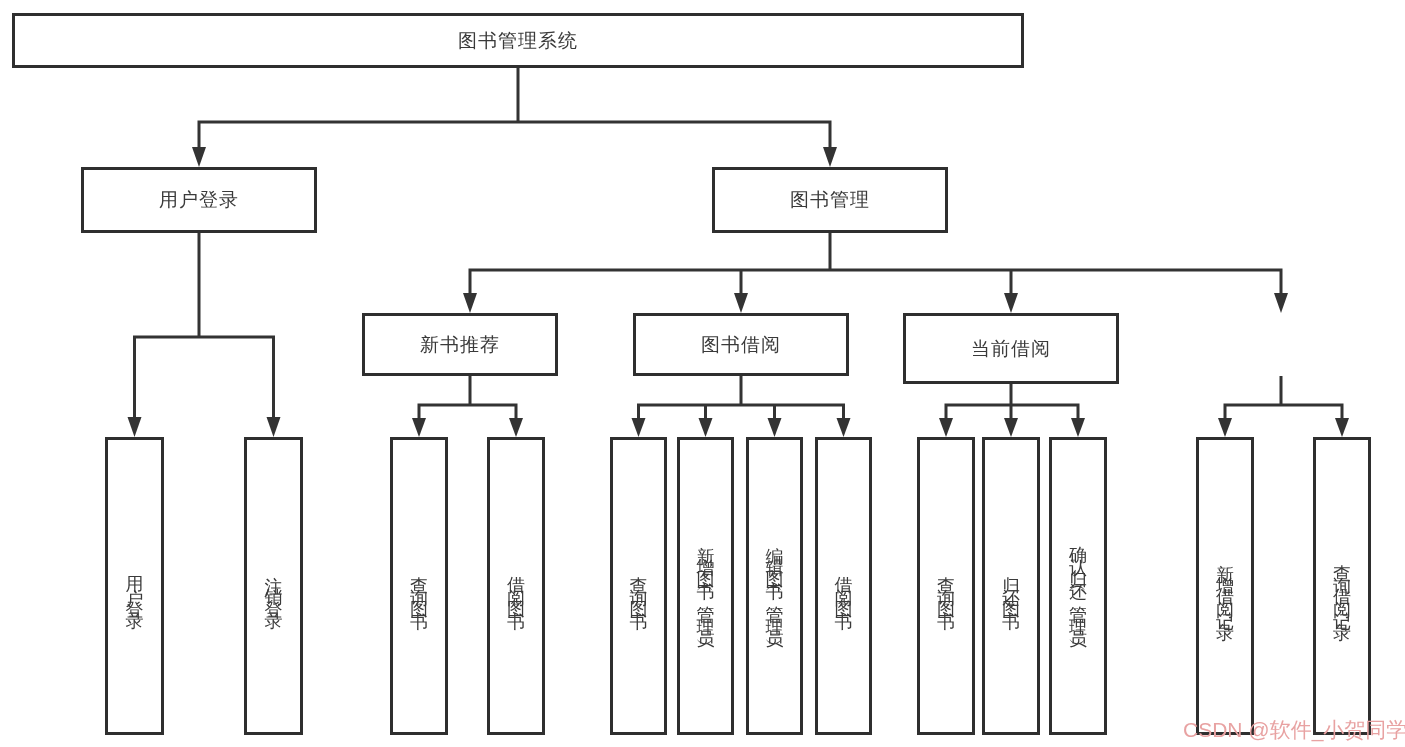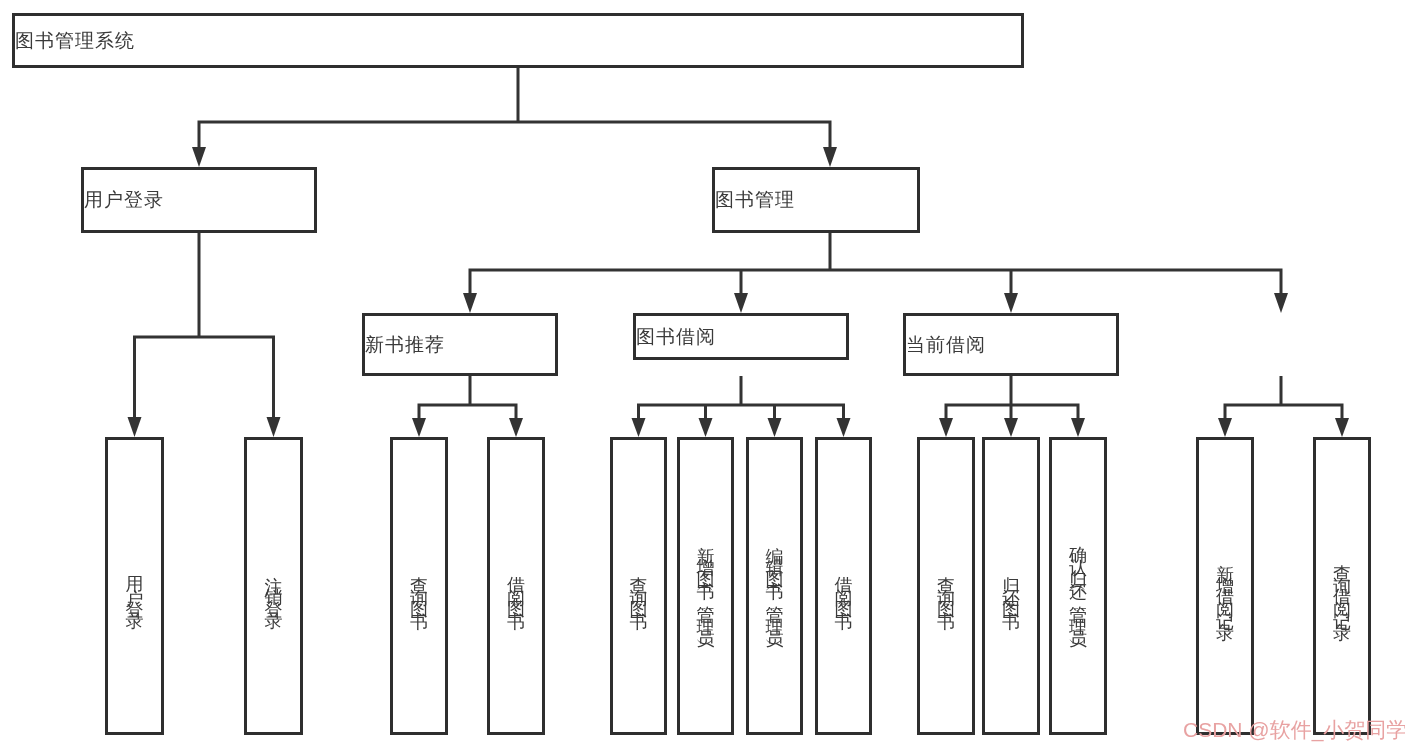--- a/index.html
+++ b/index.html
@@ -17,21 +17,21 @@
     font-family:"Liberation Sans", sans-serif;
     overflow:hidden;
   }
   .connectors{position:absolute;left:0;top:0;width:1405px;height:747px;}
   .connectors path{stroke:var(--line-color);stroke-width:3;fill:none;}
   .connectors polygon{fill:var(--line-color);stroke:none;}
   .hbox{
     position:absolute;box-sizing:border-box;
     border:3px solid var(--box-border-color);
     background:var(--box-fill);
-    display:flex;align-items:center;justify-content:flex-start;
+    display:flex;align-items:center;justify-content:center;
   }
   .hlabel{
     color:var(--text-color);font-size:19px;letter-spacing:1px;white-space:nowrap;
   }
   .vbox{
     position:absolute;box-sizing:border-box;
     border:3px solid var(--box-border-color);
     background:var(--box-fill);
     display:flex;align-items:center;justify-content:center;
   }
@@ -98,31 +98,31 @@
     </g>
   </svg>
 
   <div class="hbox" style="left:12px;top:13px;width:1012px;height:55px">
     <span class="hlabel">图书管理系统</span>
   </div>
 
   <div class="hbox" style="left:81px;top:167px;width:236px;height:66px">
     <span class="hlabel">用户登录</span>
   </div>
-  <div class="hbox" style="left:712px;top:167px;width:208px;height:66px">
+  <div class="hbox" style="left:712px;top:167px;width:236px;height:66px">
     <span class="hlabel">图书管理</span>
   </div>
 
   <div class="hbox" style="left:362px;top:313px;width:196px;height:63px">
     <span class="hlabel">新书推荐</span>
   </div>
-  <div class="hbox" style="left:633px;top:313px;width:216px;height:47px">
+  <div class="hbox" style="left:633px;top:313px;width:216px;height:63px">
     <span class="hlabel">图书借阅</span>
   </div>
-  <div class="hbox" style="left:903px;top:313px;width:216px;height:63px">
+  <div class="hbox" style="left:903px;top:313px;width:216px;height:71px">
     <span class="hlabel">当前借阅</span>
   </div>
 
   <div class="vbox" style="left:105px;top:437px;width:59px;height:298px">
     <span class="vtext">用户登录</span>
   </div>
   <div class="vbox" style="left:244px;top:437px;width:59px;height:298px">
     <span class="vtext">注销登录</span>
   </div>
 

